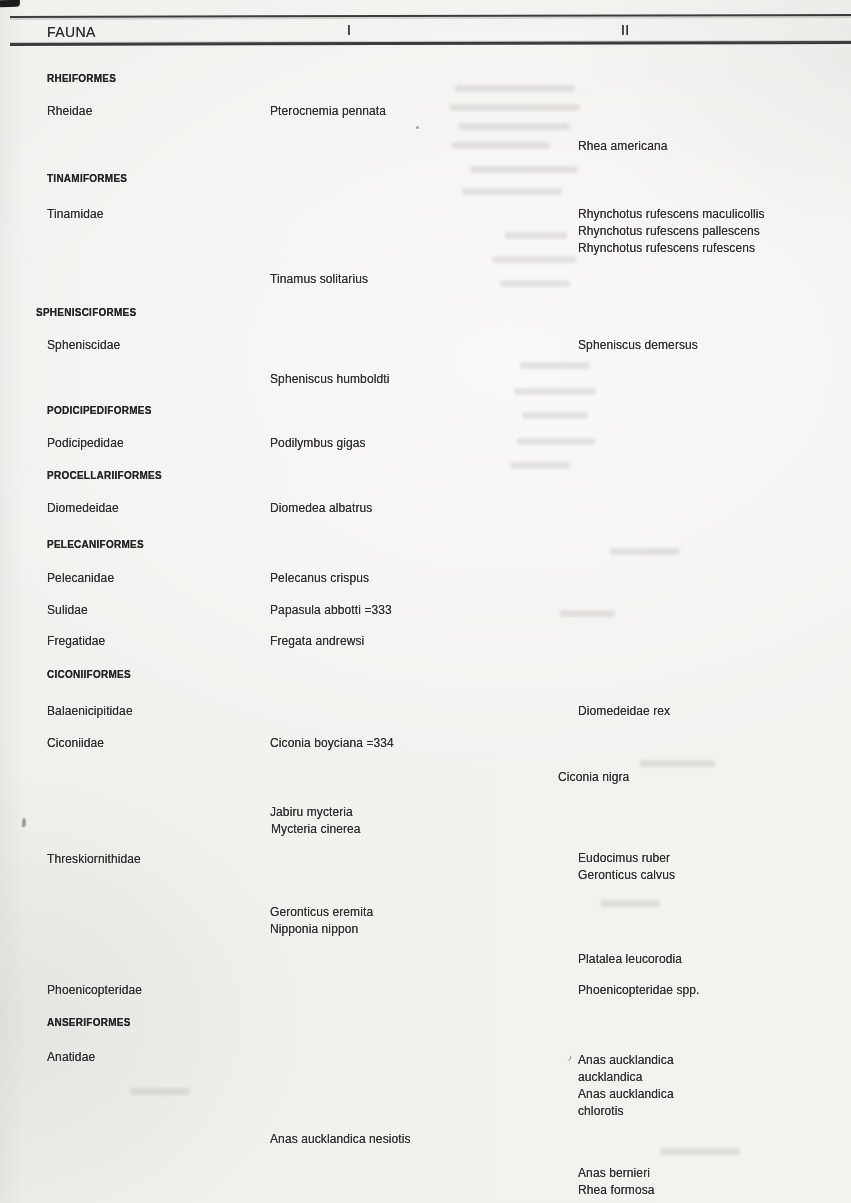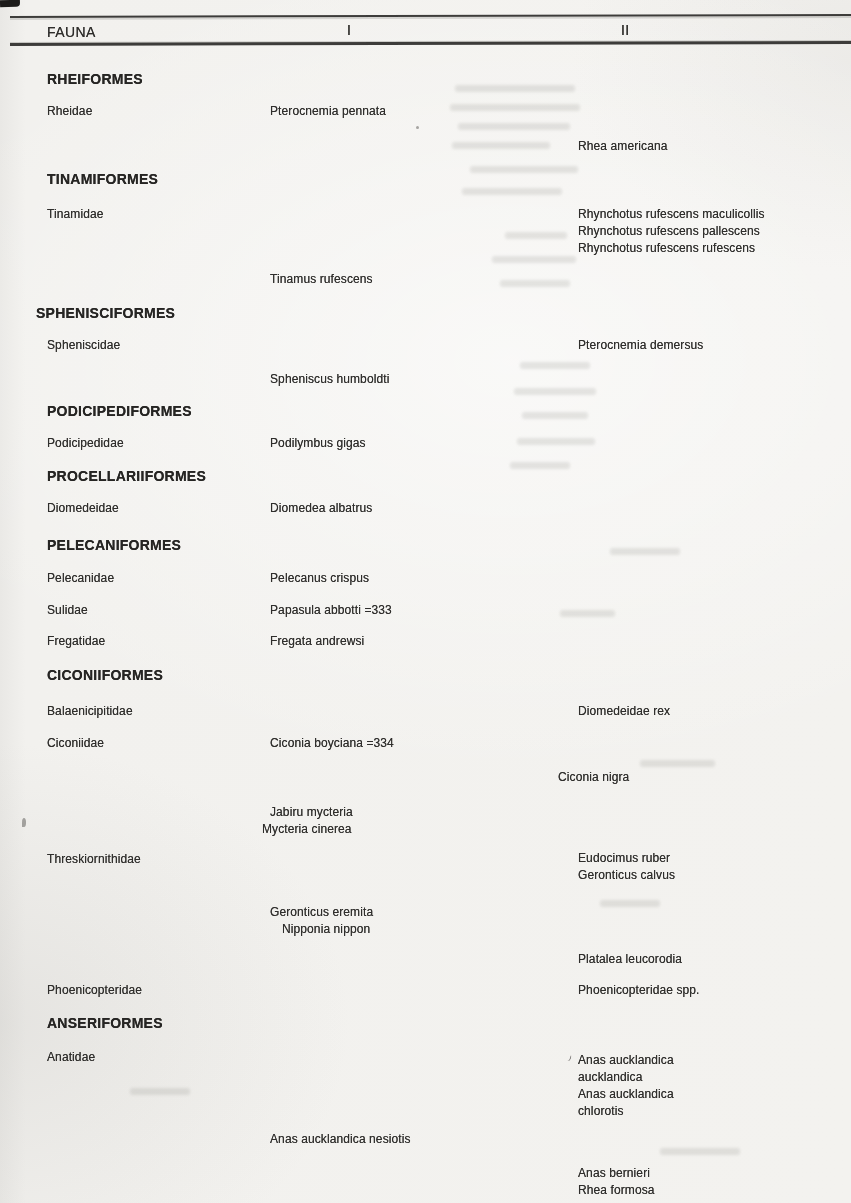--- a/index.html
+++ b/index.html
@@ -40,21 +40,21 @@
     text-shadow:0 0 .5px rgba(47,46,44,.85);
   }
   
   .entry{
     position:absolute;
     font-size:12px;line-height:16px;color:#2f2e2c;
     white-space:nowrap;letter-spacing:.1px;
     text-shadow:0 0 .5px rgba(47,46,44,.8);
   }
   .entry.order{
-    font-weight:bold;font-size:14px;letter-spacing:.25px;color:#262523;
+    font-weight:bold;font-size:10px;letter-spacing:.25px;color:#262523;
     text-shadow:0 0 .6px rgba(38,37,35,.9);
   }
   
   .ghost{
     position:absolute;height:7px;border-radius:3px;
     background:rgba(118,116,112,.16);
     filter:blur(1.4px);
   }
   .speck{
     position:absolute;background:rgba(100,98,95,.55);
@@ -83,24 +83,24 @@
   <div id="rows">
       <div class="entry order" style="left: 47px; top: 71px;">RHEIFORMES</div>
       <div class="entry" style="left: 47px; top: 103px;">Rheidae</div>
       <div class="entry" style="left: 270px; top: 103px;">Pterocnemia pennata</div>
       <div class="entry" style="left: 578px; top: 138px;">Rhea americana</div>
       <div class="entry order" style="left: 47px; top: 171px;">TINAMIFORMES</div>
       <div class="entry" style="left: 47px; top: 206px;">Tinamidae</div>
       <div class="entry" style="left: 578px; top: 206px;">Rhynchotus rufescens maculicollis</div>
       <div class="entry" style="left: 578px; top: 223px;">Rhynchotus rufescens pallescens</div>
       <div class="entry" style="left: 578px; top: 240px;">Rhynchotus rufescens rufescens</div>
-      <div class="entry" style="left: 270px; top: 271px;">Tinamus rufescens</div>
+      <div class="entry" style="left: 270px; top: 271px;">Tinamus solitarius</div>
       <div class="entry order" style="left: 36px; top: 305px;">SPHENISCIFORMES</div>
       <div class="entry" style="left: 47px; top: 337px;">Spheniscidae</div>
-      <div class="entry" style="left: 578px; top: 337px;">Pterocnemia demersus</div>
+      <div class="entry" style="left: 578px; top: 337px;">Spheniscus demersus</div>
       <div class="entry" style="left: 270px; top: 371px;">Spheniscus humboldti</div>
       <div class="entry order" style="left: 47px; top: 403px;">PODICIPEDIFORMES</div>
       <div class="entry" style="left: 47px; top: 435px;">Podicipedidae</div>
       <div class="entry" style="left: 270px; top: 435px;">Podilymbus gigas</div>
       <div class="entry order" style="left: 47px; top: 468px;">PROCELLARIIFORMES</div>
       <div class="entry" style="left: 47px; top: 500px;">Diomedeidae</div>
       <div class="entry" style="left: 270px; top: 500px;">Diomedea albatrus</div>
       <div class="entry order" style="left: 47px; top: 537px;">PELECANIFORMES</div>
       <div class="entry" style="left: 47px; top: 570px;">Pelecanidae</div>
       <div class="entry" style="left: 270px; top: 570px;">Pelecanus crispus</div>
@@ -108,26 +108,26 @@
       <div class="entry" style="left: 270px; top: 602px;">Papasula abbotti =333</div>
       <div class="entry" style="left: 47px; top: 633px;">Fregatidae</div>
       <div class="entry" style="left: 270px; top: 633px;">Fregata andrewsi</div>
       <div class="entry order" style="left: 47px; top: 667px;">CICONIIFORMES</div>
       <div class="entry" style="left: 47px; top: 703px;">Balaenicipitidae</div>
       <div class="entry" style="left: 578px; top: 703px;">Diomedeidae rex</div>
       <div class="entry" style="left: 47px; top: 735px;">Ciconiidae</div>
       <div class="entry" style="left: 270px; top: 735px;">Ciconia boyciana =334</div>
       <div class="entry" style="left: 558px; top: 769px;">Ciconia nigra</div>
       <div class="entry" style="left: 270px; top: 804px;">Jabiru mycteria</div>
-      <div class="entry" style="left: 262px; top: 821px; text-align: right;">Mycteria cinerea</div>
+      <div class="entry" style="left: 271px; top: 821px; text-align: right;">Mycteria cinerea</div>
       <div class="entry" style="left: 47px; top: 851px;">Threskiornithidae</div>
       <div class="entry" style="left: 578px; top: 850px;">Eudocimus ruber</div>
       <div class="entry" style="left: 578px; top: 867px;">Geronticus calvus</div>
       <div class="entry" style="left: 270px; top: 904px;">Geronticus eremita</div>
-      <div class="entry" style="left: 282px; top: 921px;">Nipponia nippon</div>
+      <div class="entry" style="left: 270px; top: 921px;">Nipponia nippon</div>
       <div class="entry" style="left: 578px; top: 951px;">Platalea leucorodia</div>
       <div class="entry" style="left: 47px; top: 982px;">Phoenicopteridae</div>
       <div class="entry" style="left: 578px; top: 982px; text-align: right;">Phoenicopteridae spp.</div>
       <div class="entry order" style="left: 47px; top: 1015px;">ANSERIFORMES</div>
       <div class="entry" style="left: 47px; top: 1049px;">Anatidae</div>
       <div class="entry" style="left: 578px; top: 1052px;">Anas aucklandica</div>
       <div class="entry" style="left: 578px; top: 1069px;">aucklandica</div>
       <div class="entry" style="left: 578px; top: 1086px;">Anas aucklandica</div>
       <div class="entry" style="left: 578px; top: 1103px;">chlorotis</div>
       <div class="entry" style="left: 270px; top: 1131px;">Anas aucklandica nesiotis</div>

